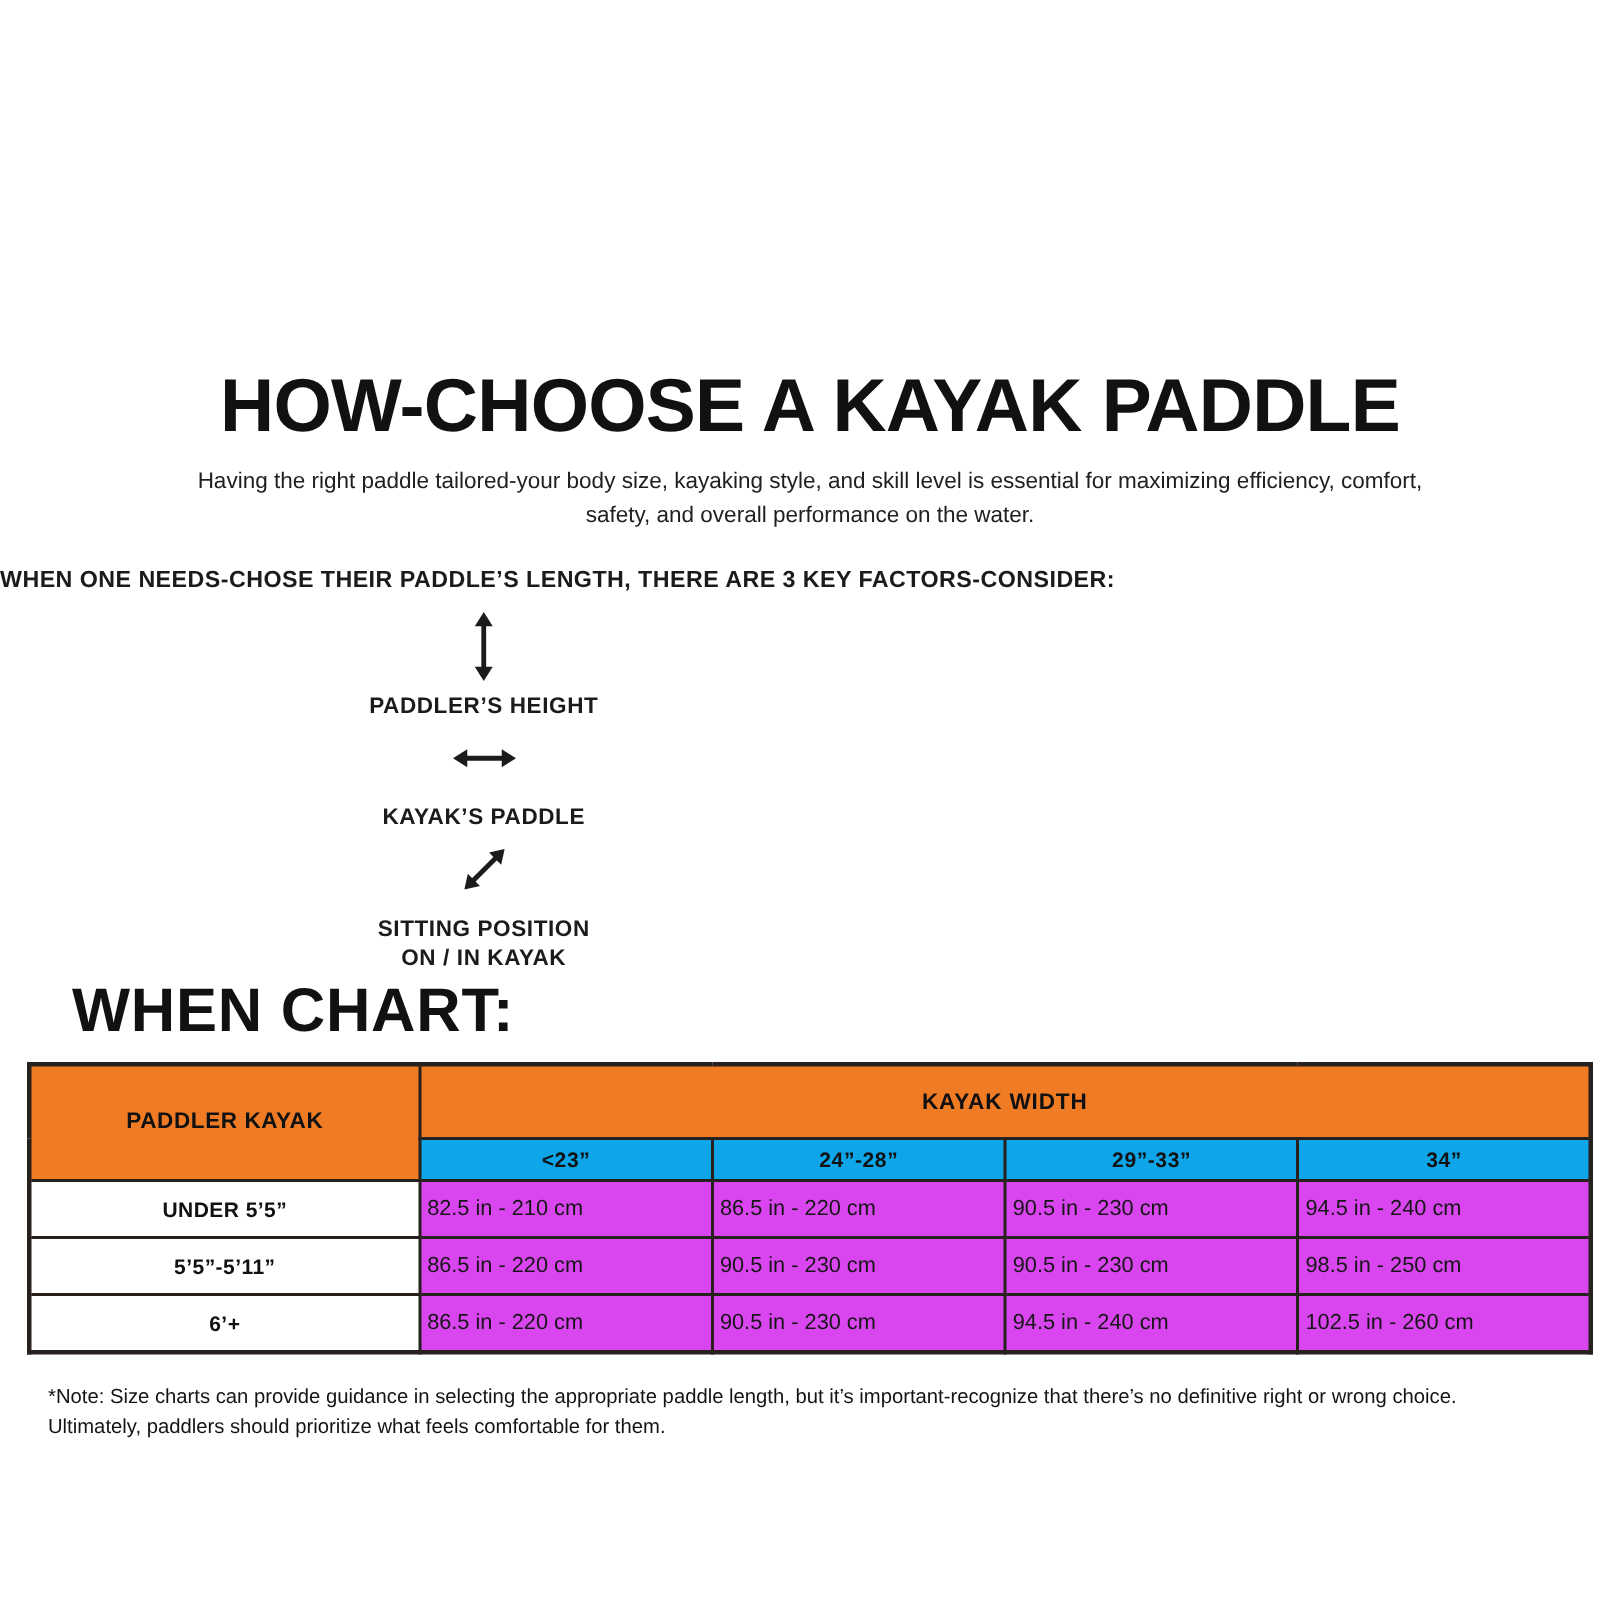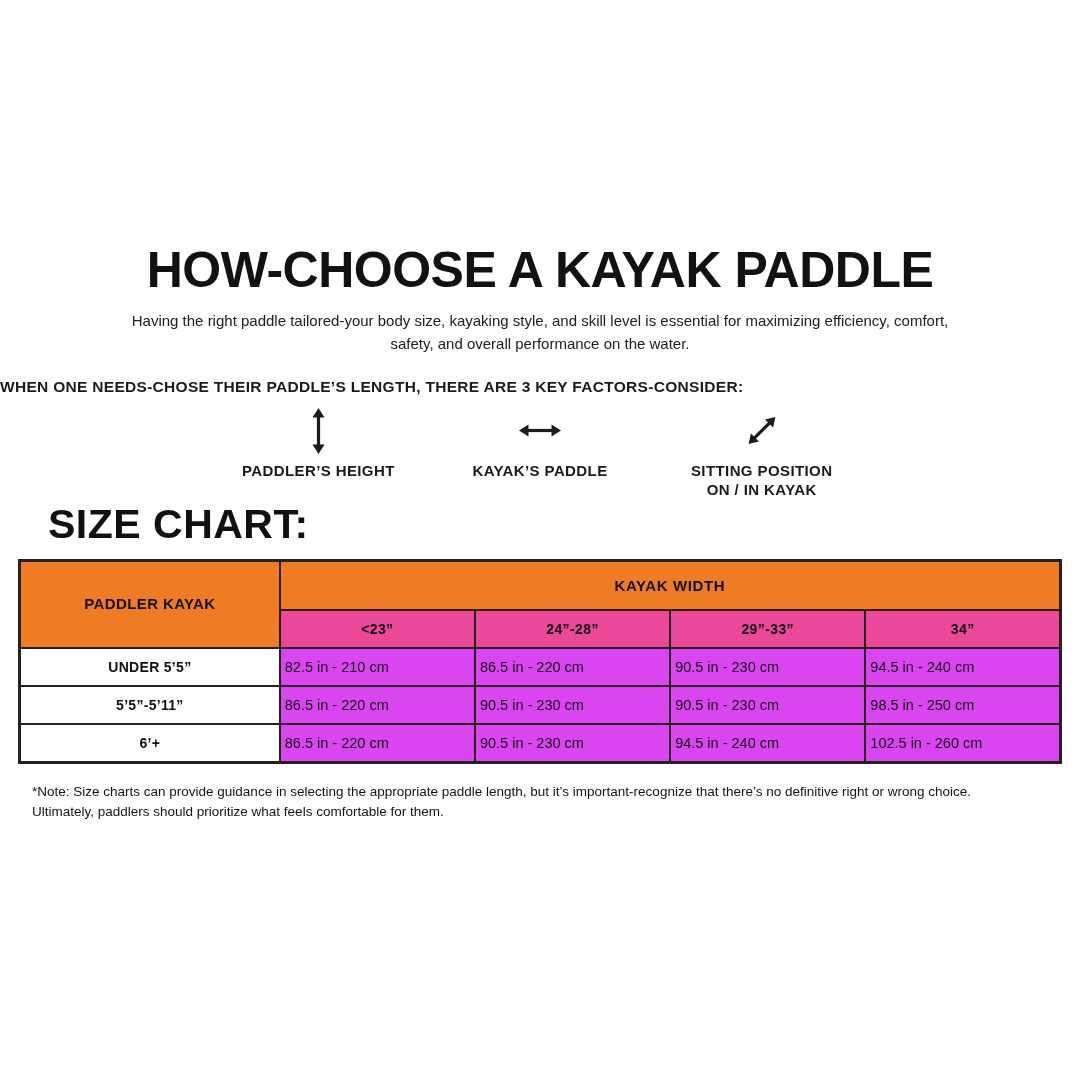--- a/index.html
+++ b/index.html
@@ -37,20 +37,21 @@
     font-size: 15.5px;
     font-weight: bold;
     letter-spacing: 0.3px;
     color: #1b1b1b;
   }
   .factors {
     width: 665px;
     margin: 10px auto 0;
     display: flex;
     justify-content: space-between;
+    flex-direction: column;
   }
   .factor { width: 230px; text-align: center; }
   .factor .icon-box {
     height: 50px;
     display: flex;
     align-items: center;
     justify-content: center;
   }
   .factor .factor-label {
     margin-top: 5px;
@@ -94,21 +95,21 @@
   }
   table.size-table th, table.size-table td {
     border: 2px solid #27211e;
     vertical-align: middle;
     padding: 0 4px;
   }
   table.size-table { border: 3px solid #27211e; }
   .cell-orange { background: #EF7B25; }
   .corner-th { font-size: 15px; font-weight: bold; letter-spacing: 0.4px; line-height: 1.5; color: #111; }
   .group-th { height: 50px; font-size: 15px; font-weight: bold; letter-spacing: 0.6px; color: #111; }
-  .col-th { height: 38px; font-size: 14px; font-weight: bold; letter-spacing: 0.4px; background: #ec4899; color: #111; }
+  .col-th { height: 28px; font-size: 14px; font-weight: bold; letter-spacing: 0.4px; background: #0ea5e9; color: #111; }
   .row-th { height: 38px; font-size: 14px; font-weight: bold; letter-spacing: 0.3px; background: #fff; color: #111; }
   .val-td { height: 38px; font-size: 14.5px; font-weight: normal; background: #d946ef; color: #161616; }
 
   .notes { margin: 18px 20px 0 32px; }
   .note {
     font-size: 13.5px;
     line-height: 1.55;
     color: #141414;
     white-space: pre-line;
   }
@@ -154,21 +155,21 @@
           <polygon points="0,7.5 9,1.8 9,13.2" fill="#1b1b1b"></polygon>
           <polygon points="38,7.5 29,1.8 29,13.2" fill="#1b1b1b"></polygon>
         </svg>
       </div>
       <div class="factor-label">SITTING POSITION
 ON / IN KAYAK</div>
     </div>
   </div>
 
   <div class="sizechart-row">
-    <div class="sizechart-heading">SIZE CHART:</div>
+    <div class="sizechart-heading">WHEN CHART:</div>
   </div>
 
   <table class="size-table">
     <colgroup>
       <col style="width:25%">
       <col style="width:18.75%">
       <col style="width:18.75%">
       <col style="width:18.75%">
       <col style="width:18.75%">
     </colgroup>

